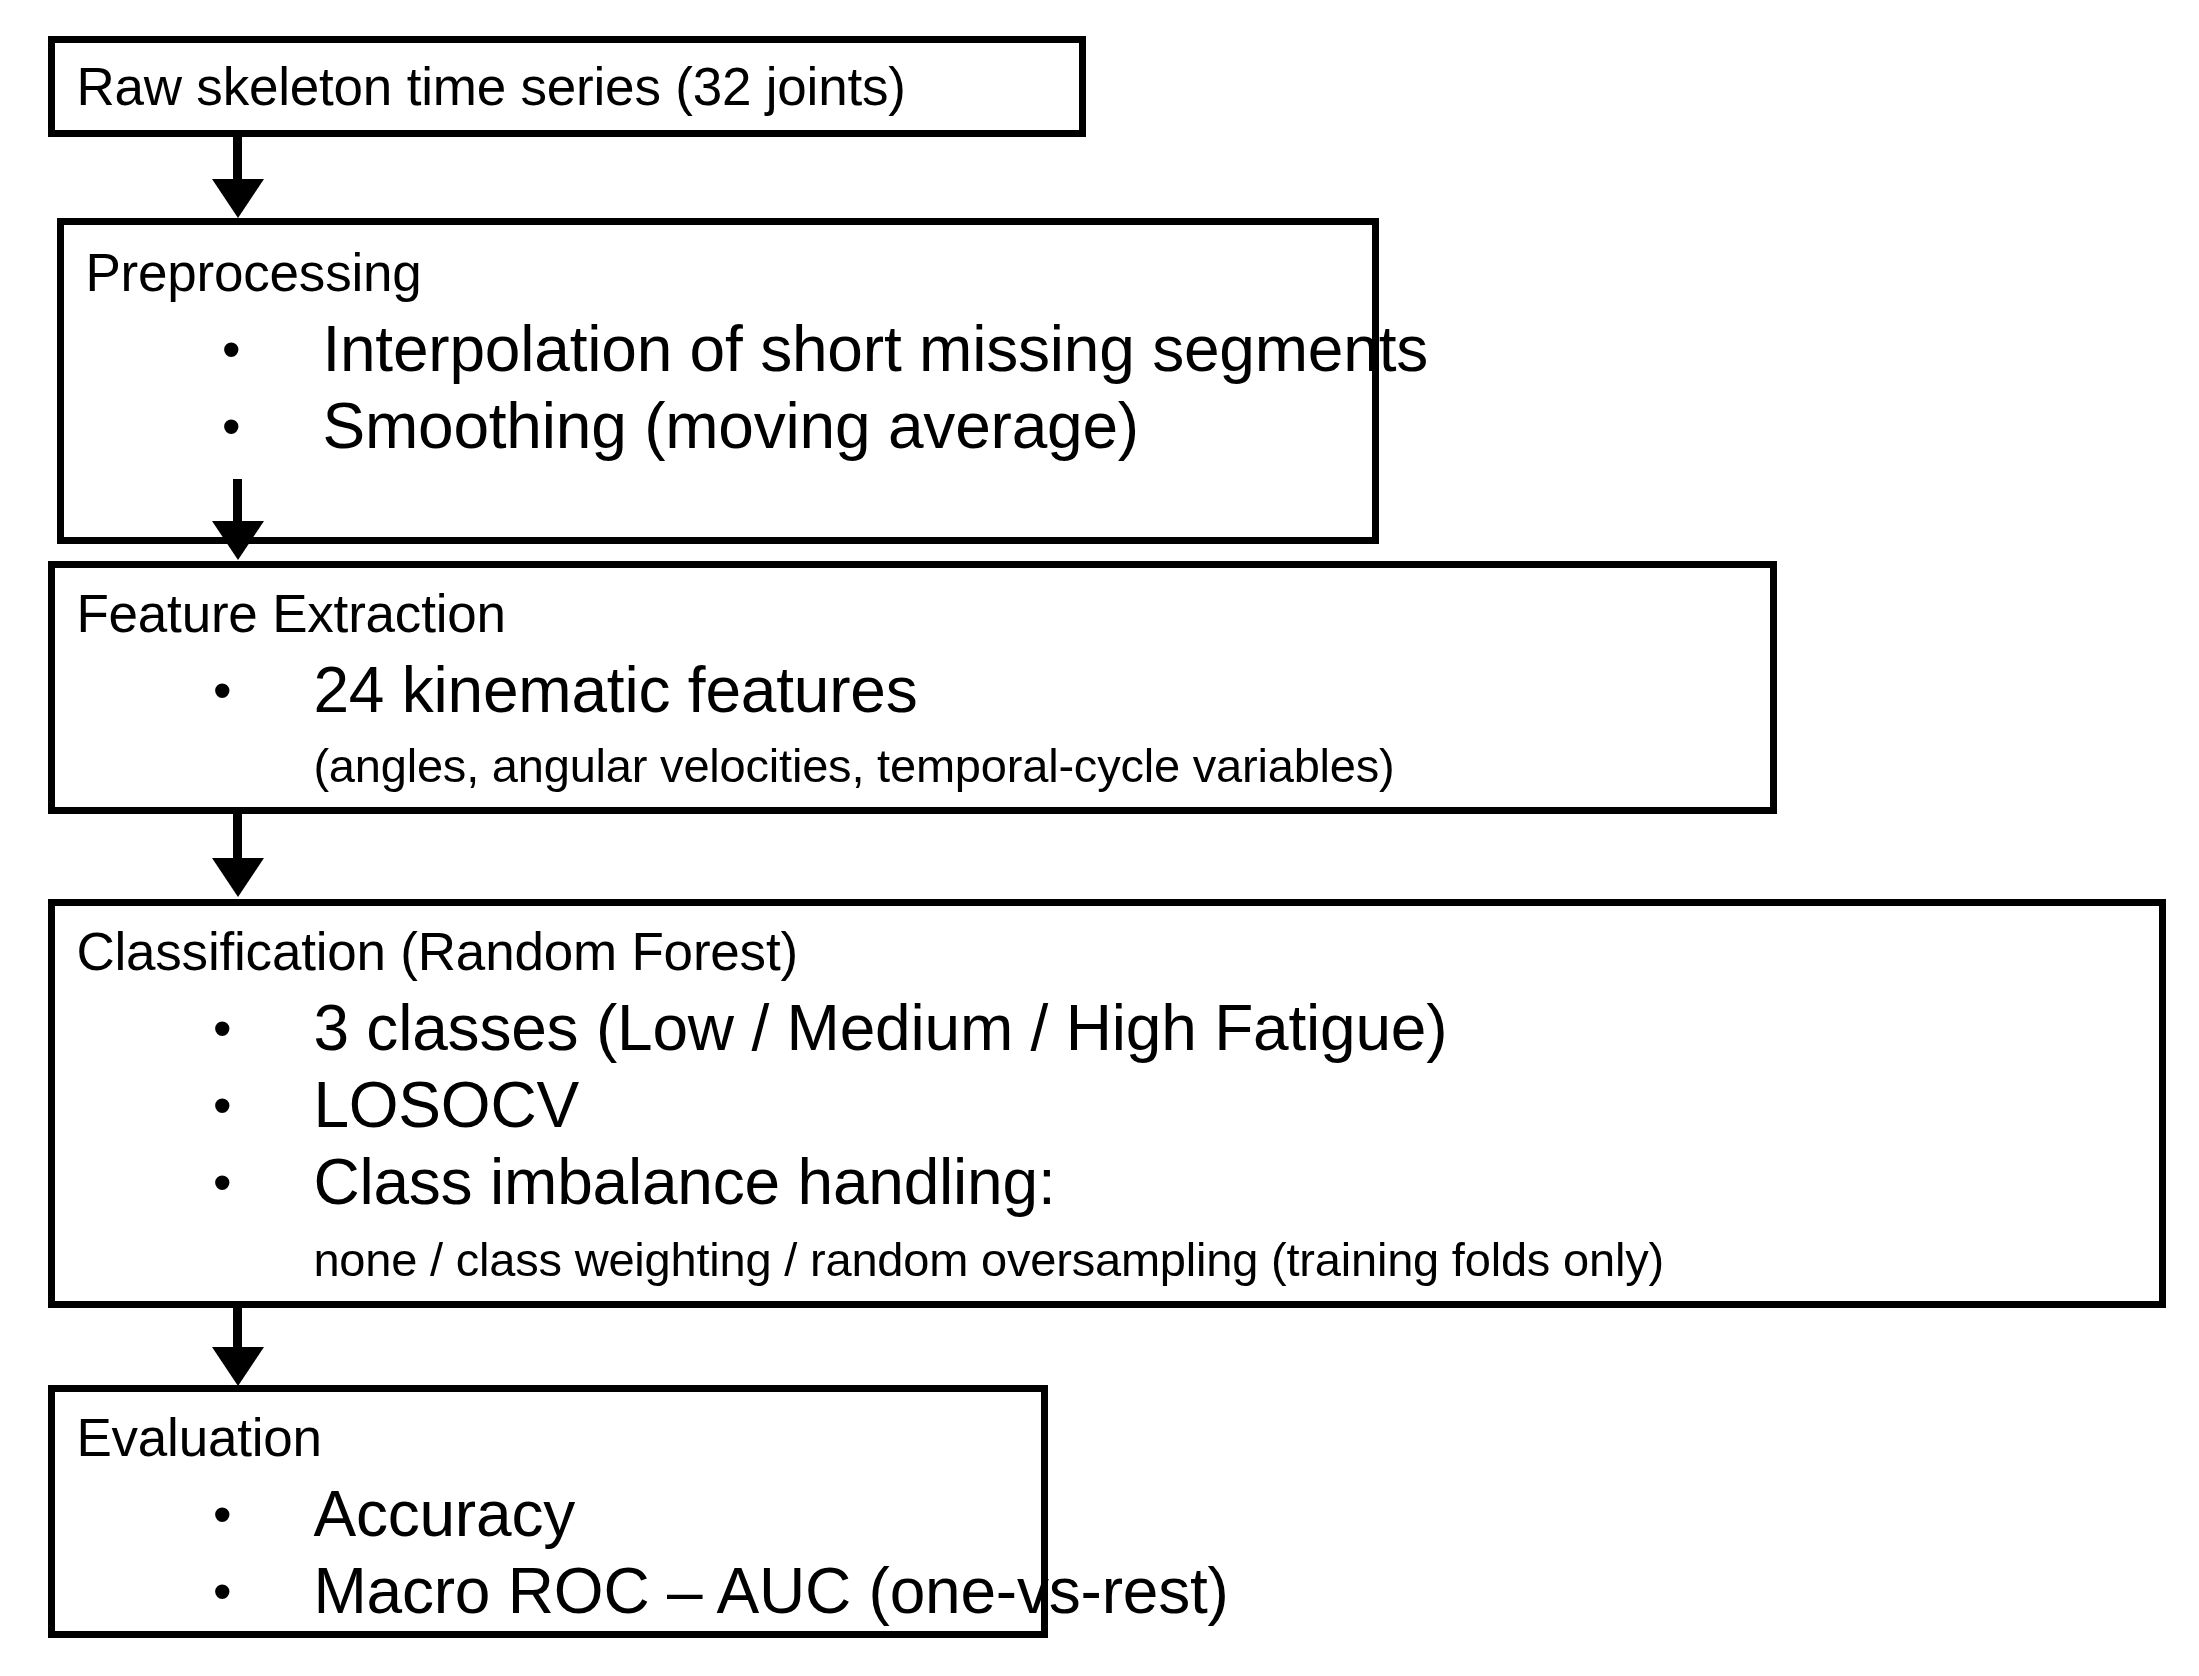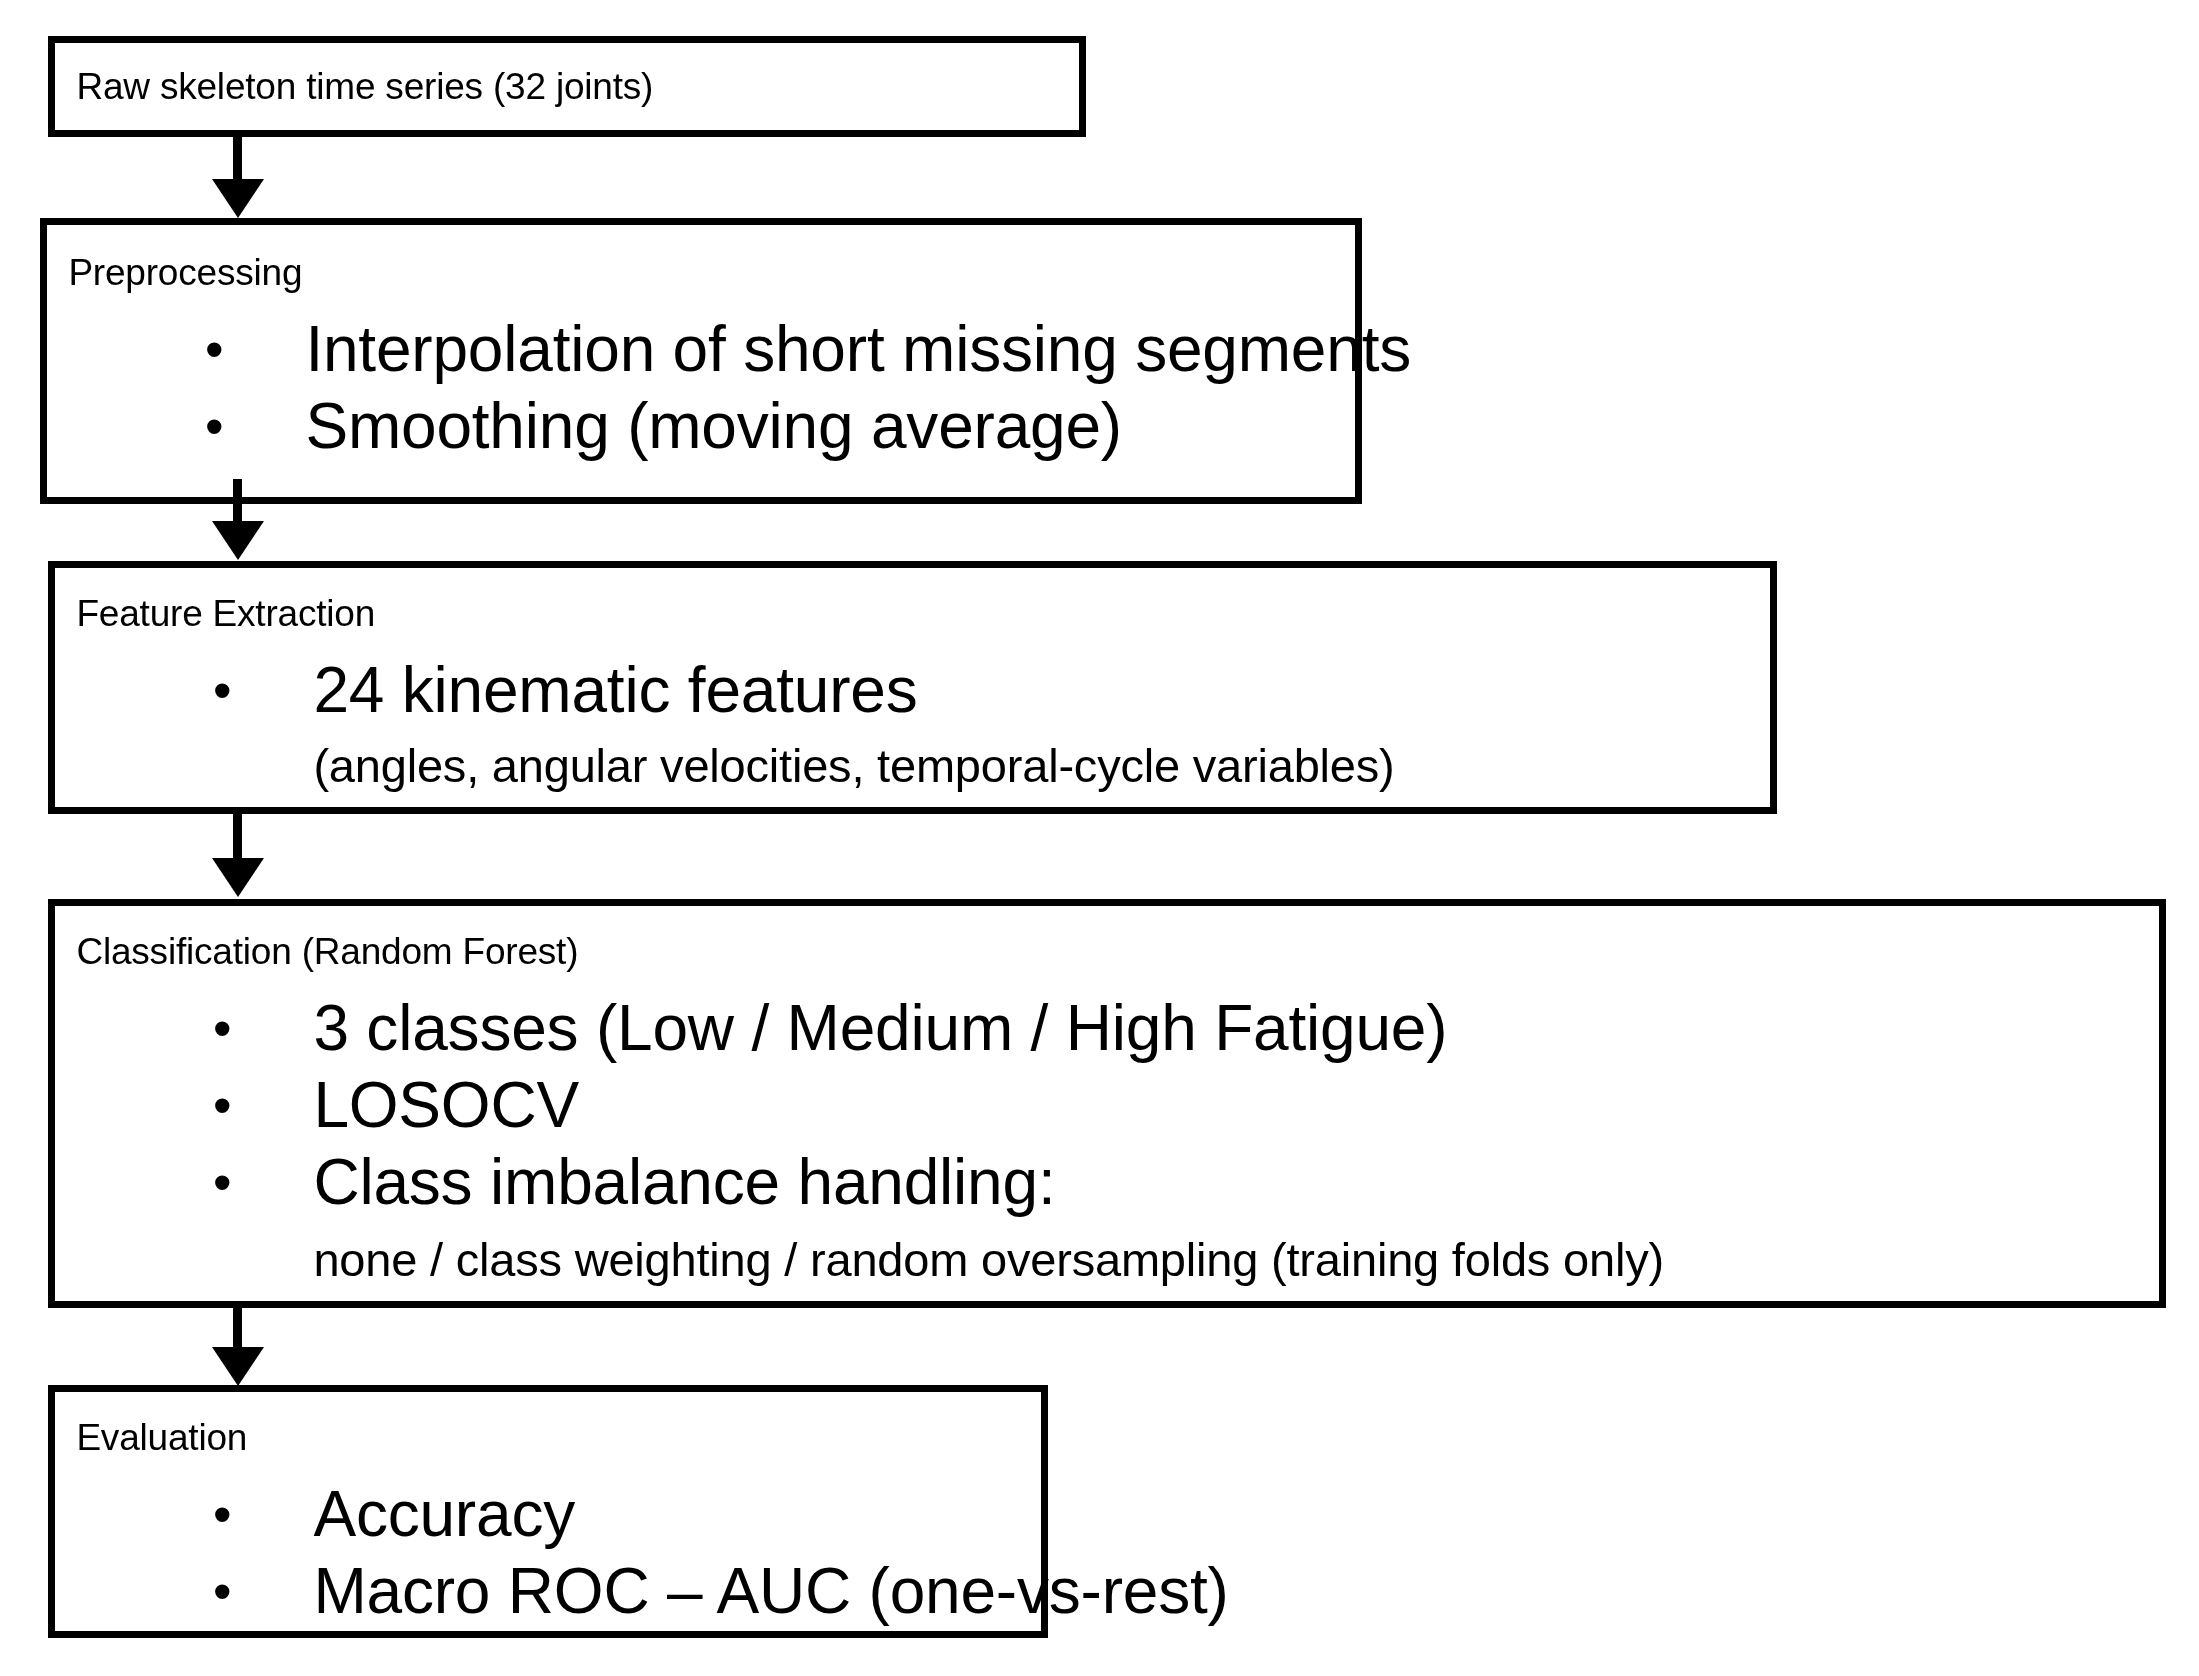--- a/index.html
+++ b/index.html
@@ -27,21 +27,21 @@
   .node {
     position: absolute;
     box-sizing: border-box;
     border: 7.7px solid #000000;
     background: #ffffff;
   }
 
   .node-title {
     position: absolute;
     left: 21.4px;
-    font-size: 37px;
+    font-size: 53px;
     line-height: 77px;
     white-space: nowrap;
     letter-spacing: -0.2px;
   }
 
   .bullet-row {
     position: absolute;
     left: 21.4px;
     height: 77px;
     line-height: 77px;
@@ -116,21 +116,21 @@
 
   <div class="node" style="left:48px; top:36px; width:1038px; height:101px;">
     <div class="node-title" style="top:5.1px;">Raw skeleton time series (32 joints)</div>
   </div>
 
   <div class="arrow" style="left:212px; top:137px; height:81px;">
     <div class="arrow-shaft" style="height:45px;"></div>
     <div class="arrow-head" style="top:42px;"></div>
   </div>
 
-  <div class="node" style="left:40px; top:218px; width:1322px; height:286px;">
+  <div class="node" style="left:57px; top:218px; width:1322px; height:326px;">
     <div class="node-title" style="top:8.6px;">Preprocessing</div>
 
     <div class="bullet-row" style="top:86px;">
       <span class="bullet-mark">•</span>
       <span class="bullet-text">Interpolation of short missing segments</span>
     </div>
 
     <div class="bullet-row" style="top:163px;">
       <span class="bullet-mark">•</span>
       <span class="bullet-text">Smoothing (moving average)</span>

